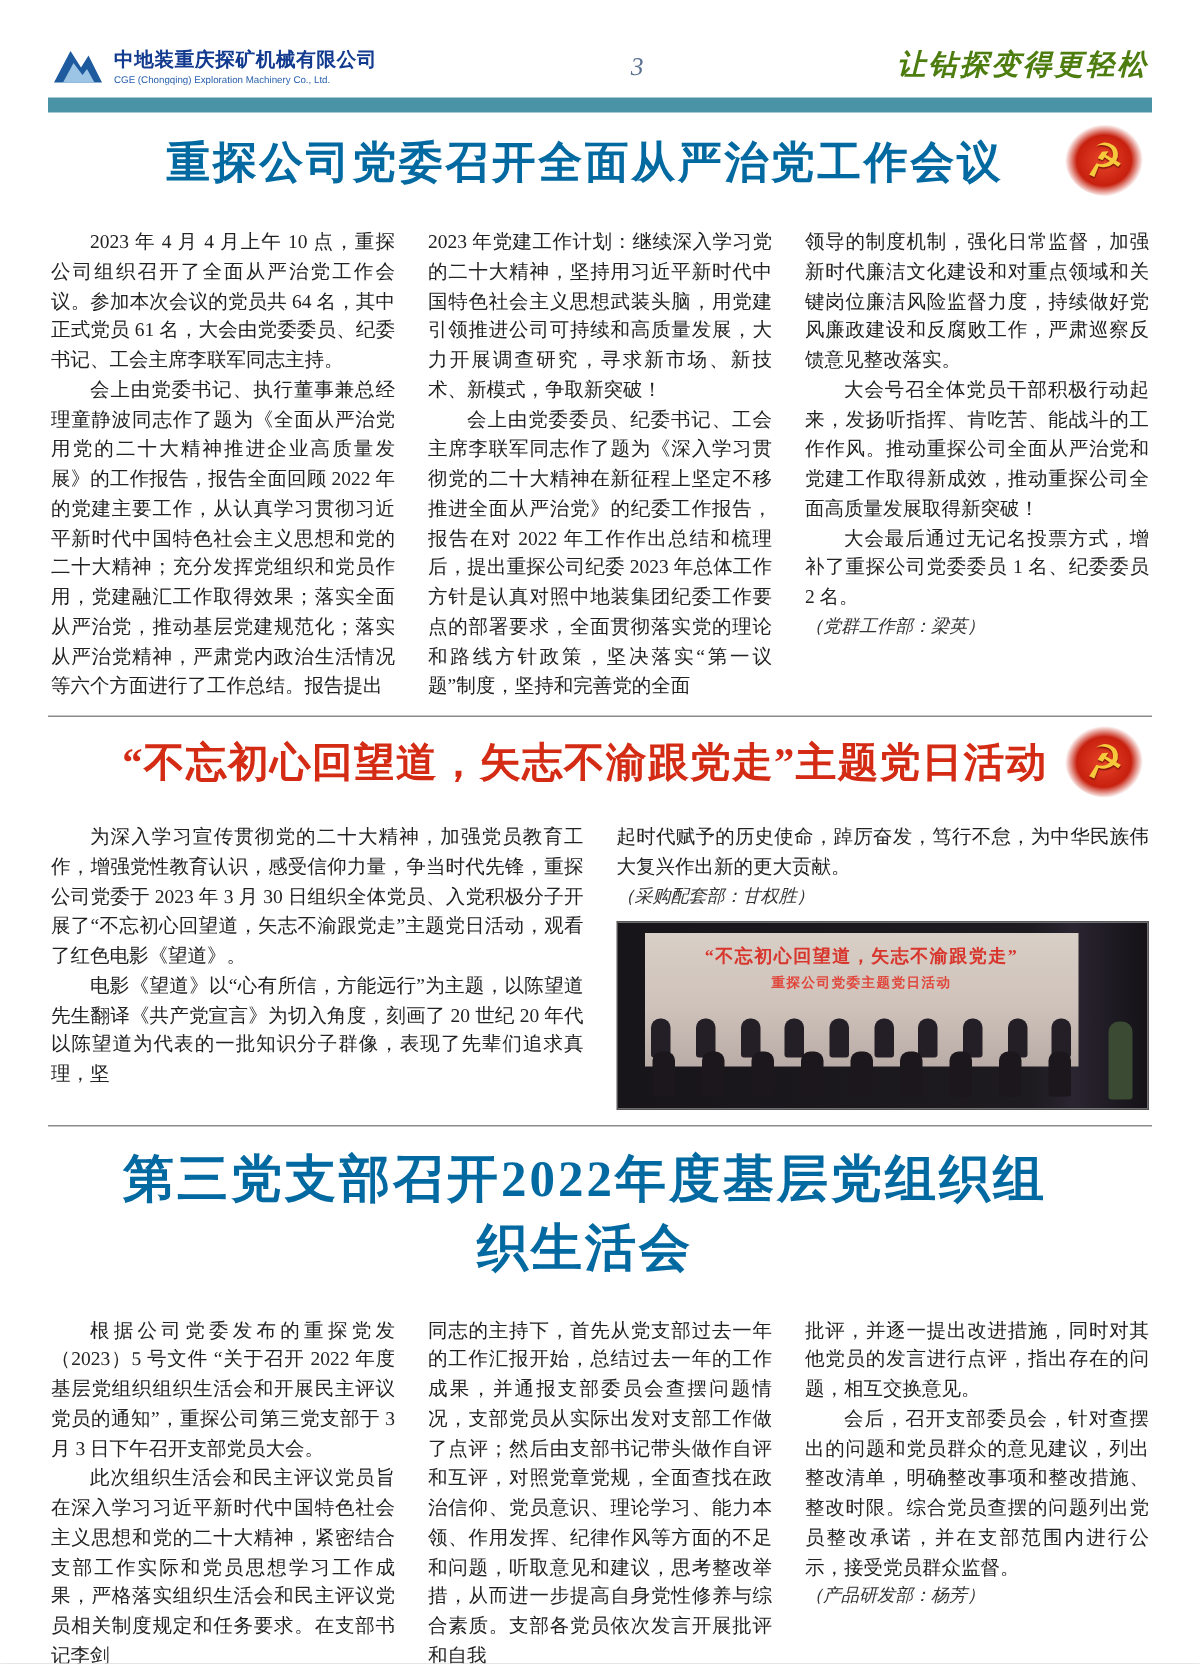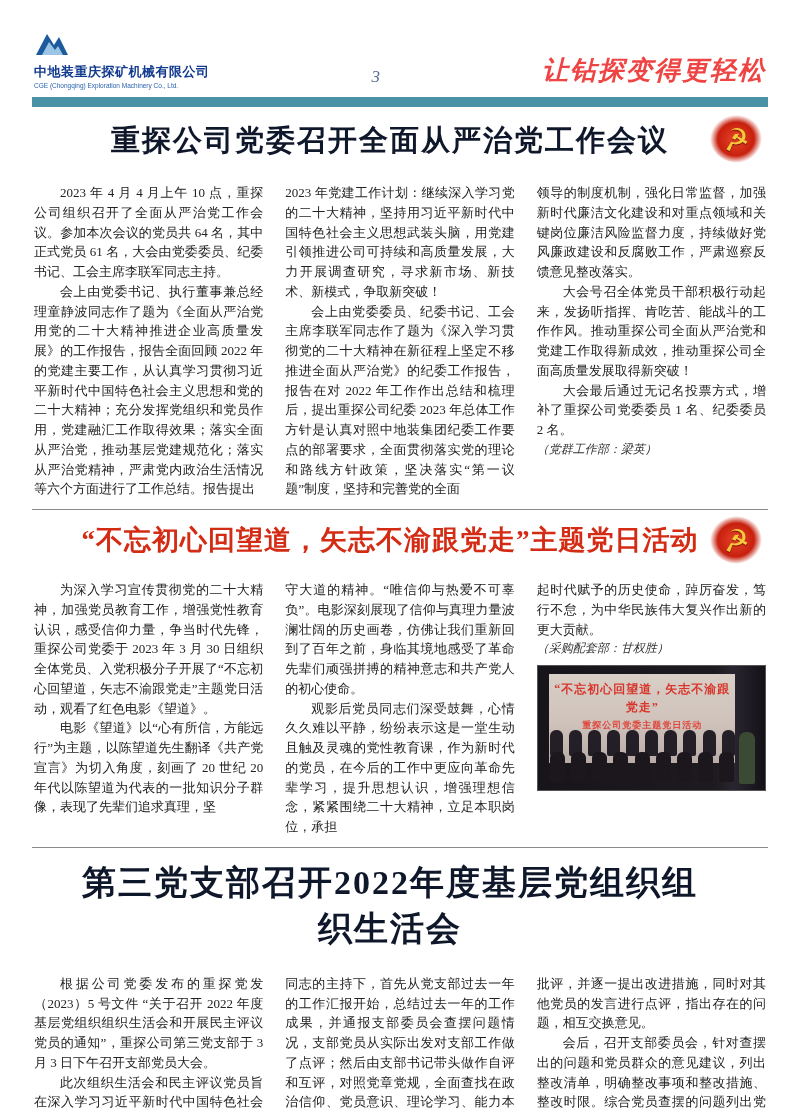--- a/index.html
+++ b/index.html
@@ -5,30 +5,30 @@
   * { margin:0; padding:0; box-sizing:border-box; }
   html,body { background:#e8e8e8; }
   body { font-family:"Liberation Serif","DejaVu Serif",serif; }
   .page {
     position:relative; width:800px; height:1109px; margin:0 auto;
     background:#ffffff; overflow:hidden; padding:30px 32px 20px 32px;
     box-shadow:0 0 6px rgba(0,0,0,.25);
   }
   
   .masthead { display:flex; align-items:flex-end; justify-content:space-between; padding:0 2px 6px 2px; }
-  .brand { display:flex; align-items:flex-start; gap:6px;flex-direction:column; }
+  .brand { display:flex; align-items:center; gap:6px; }
   .brand-text .cn { font-family:"Liberation Sans","DejaVu Sans",sans-serif; font-weight:bold; font-size:13px; color:#123a8f; letter-spacing:.5px; }
   .brand-text .en { font-size:6.5px; color:#2a62b0; font-family:"Liberation Sans",sans-serif; margin-top:1px; }
   .page-no { font-style:italic; font-size:17px; color:#5a6f8f; padding-bottom:2px; }
-  .slogan { font-size:26px; font-weight:bold; font-style:italic; color:#ef4444; letter-spacing:2px; padding-bottom:1px; }
+  .slogan { font-size:19px; font-weight:bold; font-style:italic; color:#4d7c0f; letter-spacing:2px; padding-bottom:1px; }
   .teal-bar { height:10px; background:#4a93a6; margin:2px 0 10px 0; }
   
   .rule { border-top:1px solid #8a8a8a; margin:8px 0; }
   .title-row { position:relative; text-align:center; padding:4px 60px 8px 40px; }
-  .a-title { display:inline-block; font-weight:bold; color:#0f172a; font-size:29px; letter-spacing:2px; }
+  .a-title { display:inline-block; font-weight:bold; color:#0369a1; font-size:29px; letter-spacing:2px; }
   .a2-title { color:#d42b14; font-size:27px; letter-spacing:1px;text-align:center; }
   .a3-title { font-size:34px; letter-spacing:2px; }
   .emblem {
     position:absolute; right:6px; top:-2px; width:52px; height:48px;
     display:flex; align-items:center; justify-content:center;
     background:radial-gradient(closest-side, #e8452a 0%, #c7200e 70%, rgba(199,32,14,0) 100%);
     border-radius:48% 52% 42% 58%; transform:rotate(-8deg);
   }
   .emblem span { color:#f6c93d; font-size:30px; font-family:"DejaVu Sans",sans-serif; text-shadow:0 1px 1px #7a1004; }
   .cols { display:flex; gap:22px; padding:2px 2px;margin-top:12px; }
@@ -111,24 +111,20 @@
       <span class="emblem">
           <span>☭</span>
         </span>
     </div>
     <div class="cols">
       <div class="col">
         <p class="para">为深入学习宣传贯彻党的二十大精神，加强党员教育工作，增强党性教育认识，感受信仰力量，争当时代先锋，重探公司党委于 2023 年 3 月 30 日组织全体党员、入党积极分子开展了“不忘初心回望道，矢志不渝跟党走”主题党日活动，观看了红色电影《望道》。</p>
         <p class="para">电影《望道》以“心有所信，方能远行”为主题，以陈望道先生翻译《共产党宣言》为切入角度，刻画了 20 世纪 20 年代以陈望道为代表的一批知识分子群像，表现了先辈们追求真理，坚</p>
       </div>
       <div class="col">
-        <p class="cont">守大道的精神。“唯信仰与热爱不可辜负”。电影深刻展现了信仰与真理力量波澜壮阔的历史画卷，仿佛让我们重新回到了百年之前，身临其境地感受了革命先辈们顽强拼搏的精神意志和共产党人的初心使命。</p>
-        <p class="para">观影后党员同志们深受鼓舞，心情久久难以平静，纷纷表示这是一堂生动且触及灵魂的党性教育课，作为新时代的党员，在今后的工作中更应向革命先辈学习，提升思想认识，增强理想信念，紧紧围绕二十大精神，立足本职岗位，承担</p>
-      </div>
-      <div class="col">
         <p class="cont">起时代赋予的历史使命，踔厉奋发，笃行不怠，为中华民族伟大复兴作出新的更大贡献。</p>
         <p class="byline">（采购配套部：甘权胜）</p>
         <div class="photo">
           <div class="screen">
             <div class="b1">“不忘初心回望道，矢志不渝跟党走”</div>
             <div class="b2">重探公司党委主题党日活动</div>
           </div>
           <div class="crowd back">
             <i></i>
               <i></i>

